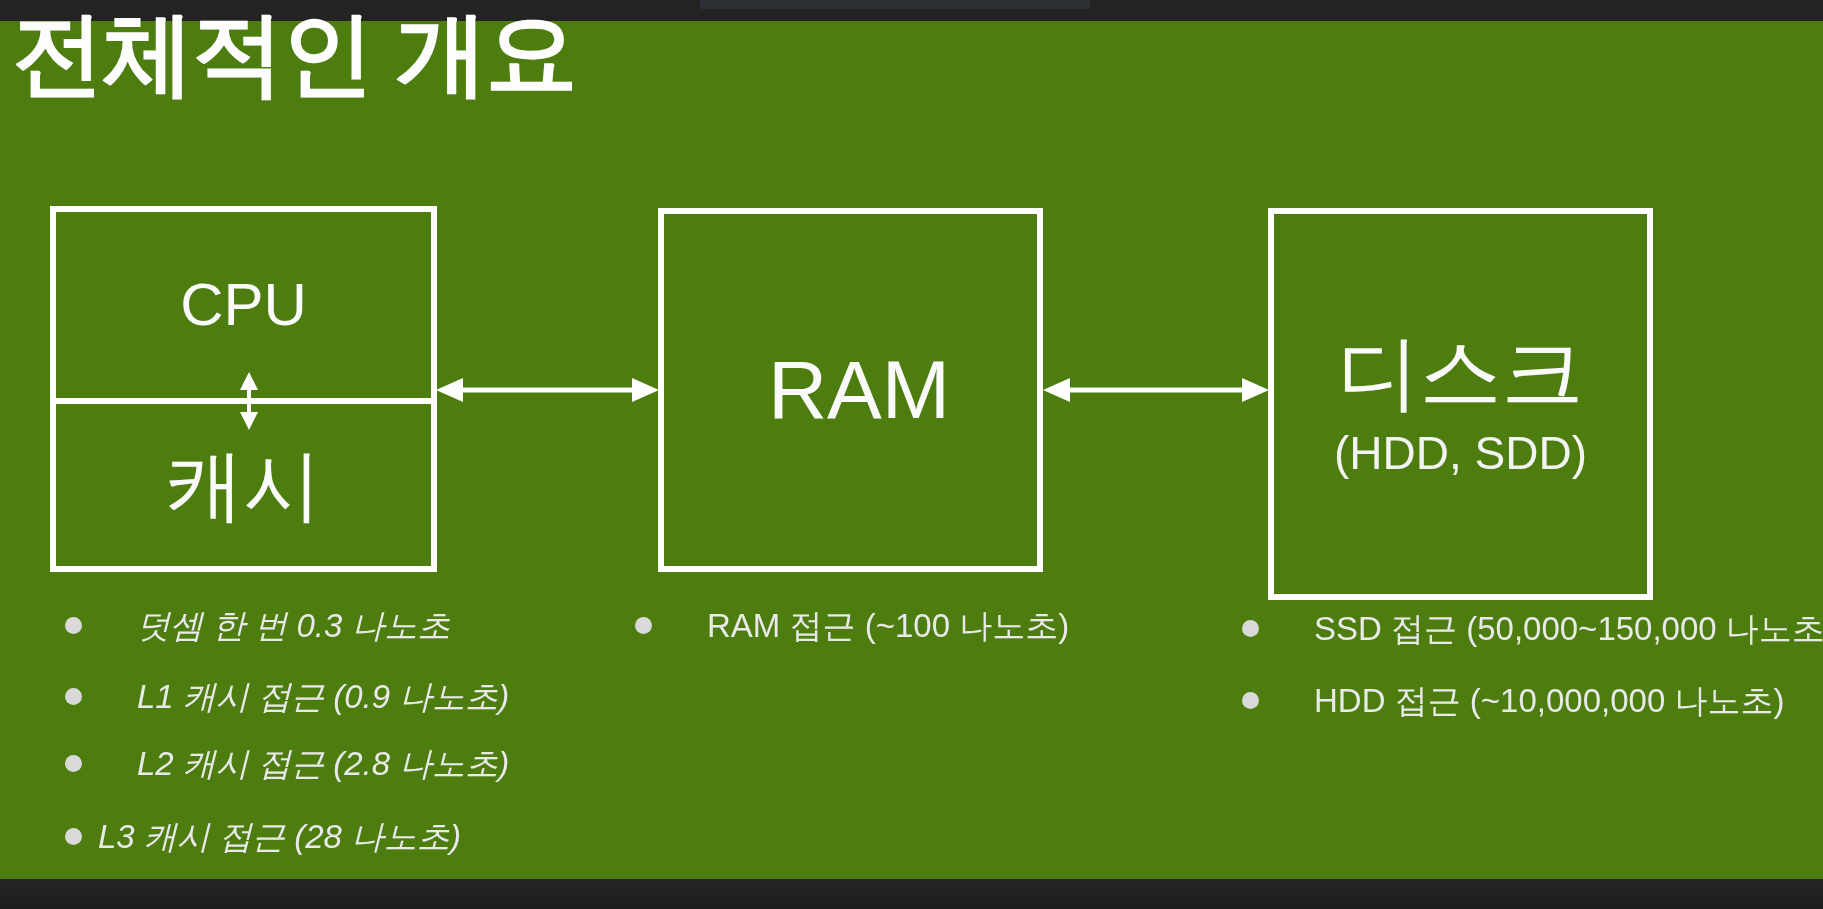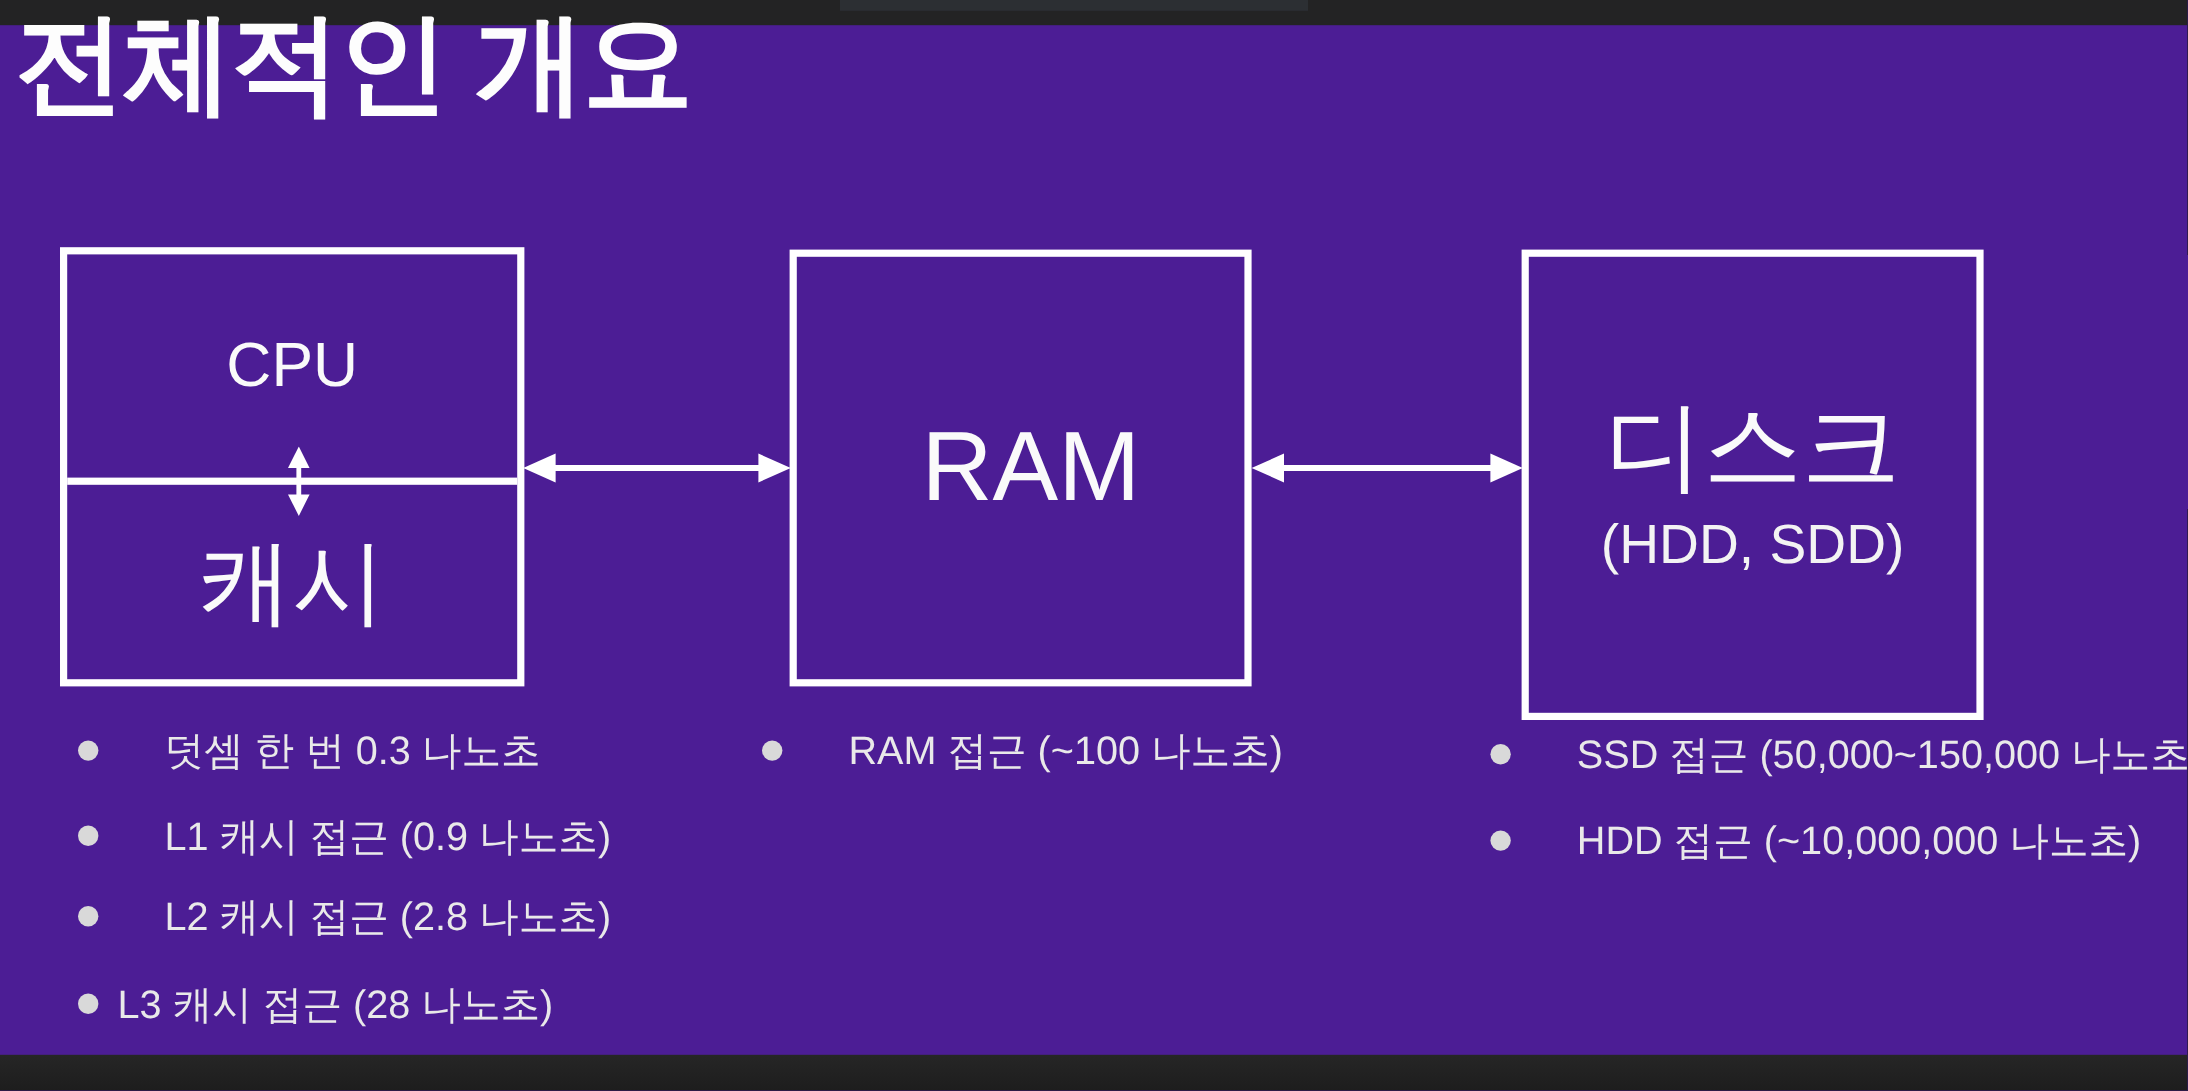--- a/index.html
+++ b/index.html
@@ -4,21 +4,21 @@
 <style>
   html, body {
     margin: 0;
     padding: 0;
     background: #1a1a1a;
   }
   .slide {
     position: relative;
     width: 1823px;
     height: 909px;
-    background: #4c1d95;
+    background: #4d7c0f;
     overflow: hidden;
     font-family: "Liberation Sans", "DejaVu Sans", sans-serif;
   }
   
   .top-band {
     position: absolute;
     left: 0; top: 0;
     width: 100%; height: 21px;
     background: #232324;
   }
@@ -84,21 +84,21 @@
   }
   .disk-box {
     left: 1268px; top: 208px;
     width: 385px; height: 392px;
   }
   .box-label {
     color: #fafafa;
     white-space: nowrap;
     line-height: 1;
   }
-  .cpu-label   { font-size: 52px; }
+  .cpu-label   { font-size: 60px; }
   .cache-label { font-size: 78px; }
   .ram-label   { font-size: 82px; }
   .disk-label  { font-size: 82px; }
   .disk-sublabel {
     color: #f3f3f3;
     font-size: 46px;
     line-height: 1;
     margin-top: 16px;
     white-space: nowrap;
   }
@@ -121,21 +121,21 @@
     width: 17px; height: 17px;
     border-radius: 50%;
     background: #d9d9d9;
   }
   .note-text {
     color: #e9e9e9;
     font-size: 33px;
     white-space: nowrap;
     line-height: 1;
   }
-  .col-cpu  { left: 65px; }
+  .col-cpu  { left: 65px; font-style: italic; }
   .col-ram  { left: 635px; }
   .col-disk { left: 1242px; }
   .row-1 { top: 604px; }
   .row-2 { top: 675px; }
   .row-3 { top: 742px; }
   .row-4 { top: 815px; gap: 16px; }
   .row-d1 { top: 607px; }
   .row-d2 { top: 679px; }
 </style>
 </head>

